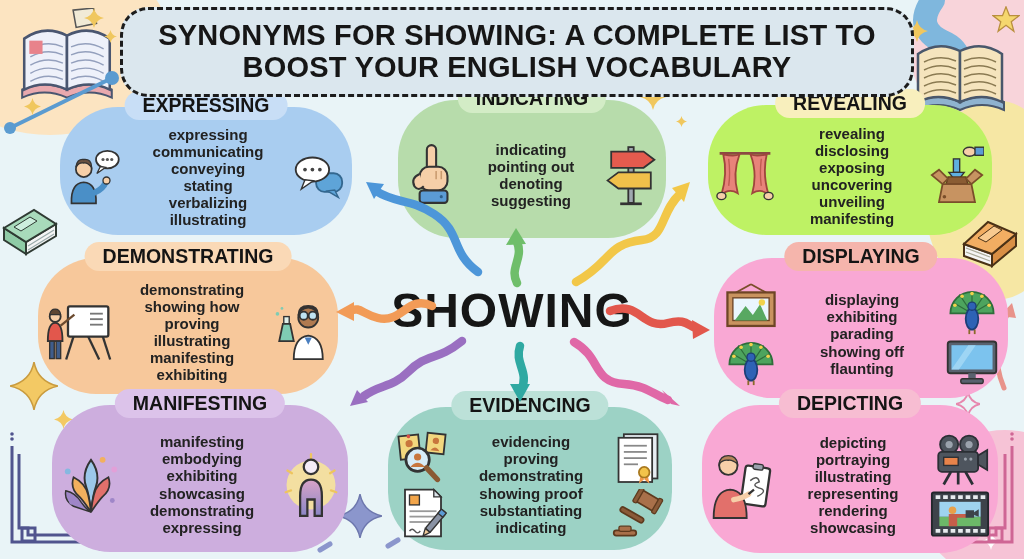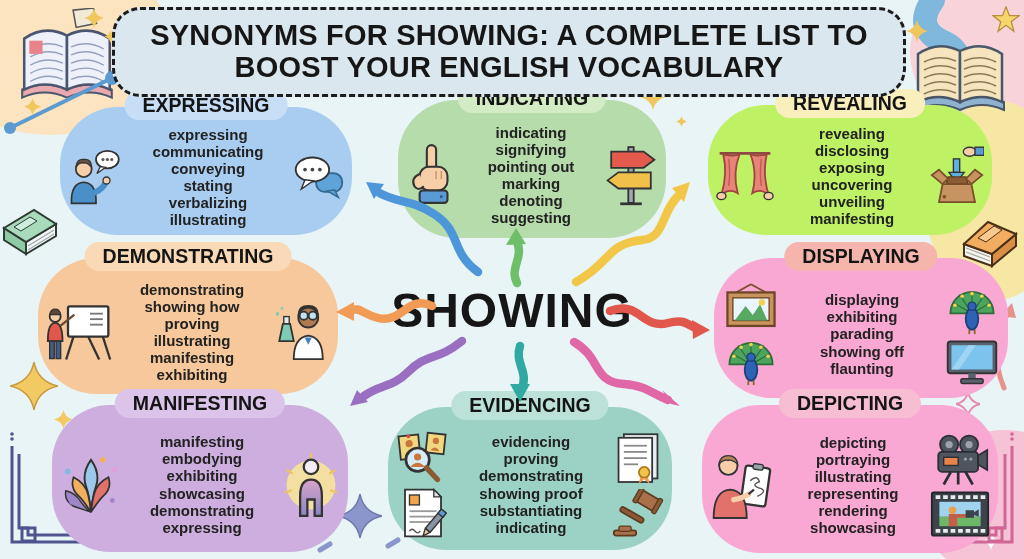--- a/index.html
+++ b/index.html
@@ -1,20 +1,20 @@
 <!DOCTYPE html>
 <html><head>
 <meta charset="utf-8">
 <style>
   html,body{margin:0;padding:0;}
   body{font-family:"Liberation Sans", sans-serif; background:#e9f4f7;}
   #canvas{position:relative;width:1024px;height:559px;overflow:hidden;background:#e9f4f7;}
   .blob{position:absolute;border-radius:50%;z-index:0;}
   .deco{position:absolute;z-index:1;}
-  .title-box{position:absolute;left:112px;top:7px;width:788px;height:84px;z-index:4;
+  .title-box{position:absolute;left:120px;top:7px;width:788px;height:84px;z-index:4;
     background:#dbe7ee;border:3px dashed #1c1c1c;border-radius:28px;
     display:flex;flex-direction:column;align-items:center;justify-content:center;}
   .title-line{font-size:29px;font-weight:800;color:#161616;line-height:1.1;letter-spacing:.2px;white-space:nowrap;}
   .center-word{position:absolute;left:512px;top:310px;transform:translate(-50%,-50%);z-index:2;
     font-size:48px;font-weight:800;color:#161616;letter-spacing:1px;white-space:nowrap;}
   .box{position:absolute;z-index:2;border-radius:58px;}
   .pill{position:absolute;top:-16px;left:50%;transform:translateX(-50%);
     padding:3px 18px;border-radius:20px;font-size:19.5px;font-weight:800;color:#141414;white-space:nowrap;}
   .box-content{position:absolute;inset:0;display:flex;align-items:center;justify-content:center;
     padding:18px 8px 6px 8px;gap:2px;}
@@ -228,23 +228,21 @@
           <rect x="19" y="3" width="9" height="32" rx="4.5" fill="#f6cfa8" stroke="#333" stroke-width="2"></rect>
           <rect x="12" y="24" width="27" height="23" rx="9" fill="#f6cfa8" stroke="#333" stroke-width="2"></rect>
           <path d="M28 28 v8 M33 28 v8" stroke="#c99a6e" stroke-width="1.5" fill="none"></path>
           <path d="M12 31 Q3 35 7 43 Q11 48 16 43" fill="#f6cfa8" stroke="#333" stroke-width="2"></path>
           <rect x="12" y="47" width="27" height="12" rx="3" fill="#5b9bd5" stroke="#333" stroke-width="2"></rect>
           <circle cx="33" cy="53" r="1.5" fill="#2e5f8a"></circle>
         </svg>
       </div>
       <div class="syns">
         <div class="syn">indicating</div>
-        <div class="syn">signifying</div>
         <div class="syn">pointing out</div>
-        <div class="syn">marking</div>
         <div class="syn">denoting</div>
         <div class="syn">suggesting</div>
       </div>
       <div class="icon-col">
         <svg width="54" height="70" viewBox="0 0 60 72">
           <rect x="27" y="5" width="6" height="62" fill="#9fa8b0" stroke="#333" stroke-width="2"></rect>
           <line x1="18" y1="68" x2="42" y2="68" stroke="#333" stroke-width="3"></line>
           <polygon points="8,10 44,10 56,19 44,28 8,28" fill="#e45b4e" stroke="#333" stroke-width="2"></polygon>
           <polygon points="52,33 16,33 4,42 16,51 52,51" fill="#f0c04a" stroke="#333" stroke-width="2"></polygon>
         </svg>

